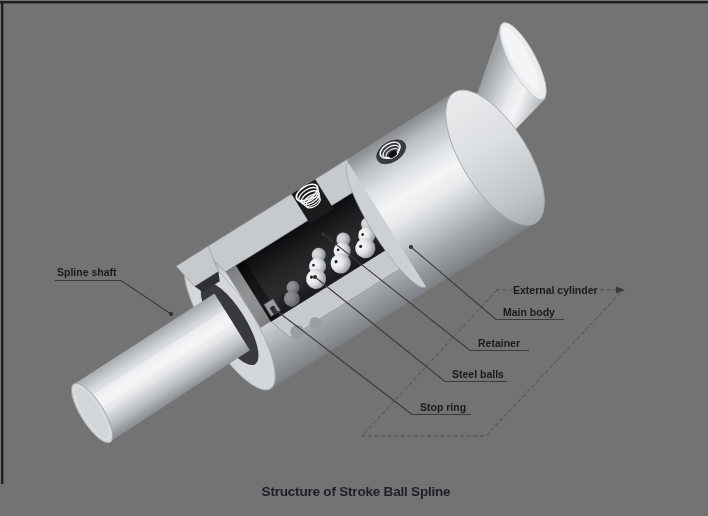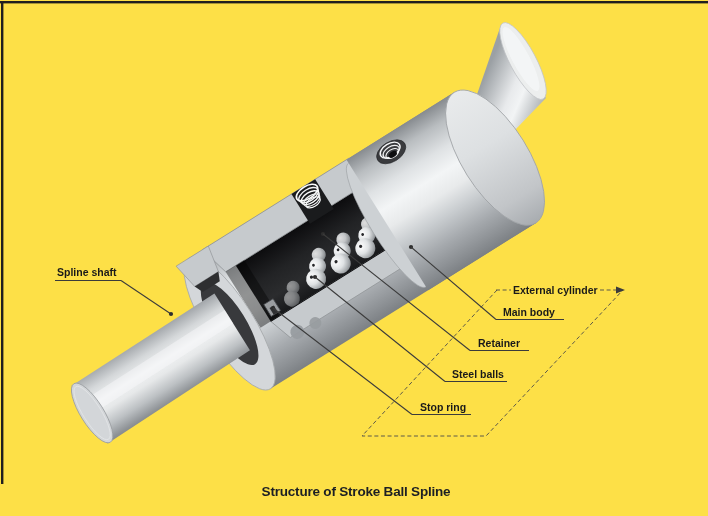--- a/index.html
+++ b/index.html
@@ -1,16 +1,16 @@
 <!DOCTYPE html>
 <html><head>
 <meta charset="utf-8">
 <style>
   html,body{margin:0;padding:0;background:#ffffff;}
-  .page{position:relative;width:708px;height:516px;background:#fde047;overflow:hidden;}
+  .page{position:relative;width:708px;height:516px;background:#737373;overflow:hidden;}
   svg{display:block;}
   .lbl{font-family:"Liberation Sans",sans-serif;font-size:10.5px;font-weight:700;fill:#1a1a1a;}
   .cap{font-family:"Liberation Sans",sans-serif;font-size:13.5px;font-weight:700;fill:#1c1f24;letter-spacing:-0.2px;}
   .leader{stroke:#3b3b3b;stroke-width:1.05;fill:none;}
   .rule{stroke:#3b3b3b;stroke-width:1;fill:none;}
   .dashline{stroke:#4a4a4a;stroke-width:0.9;fill:none;stroke-dasharray:4 2.6;}
   .dot{fill:#2e2e2e;}
 </style>
 </head>
 <body>

